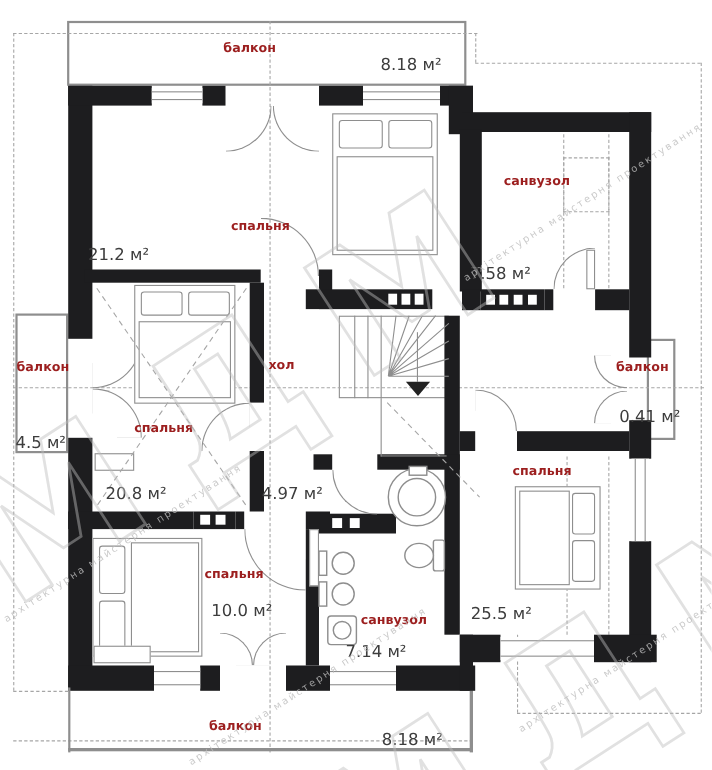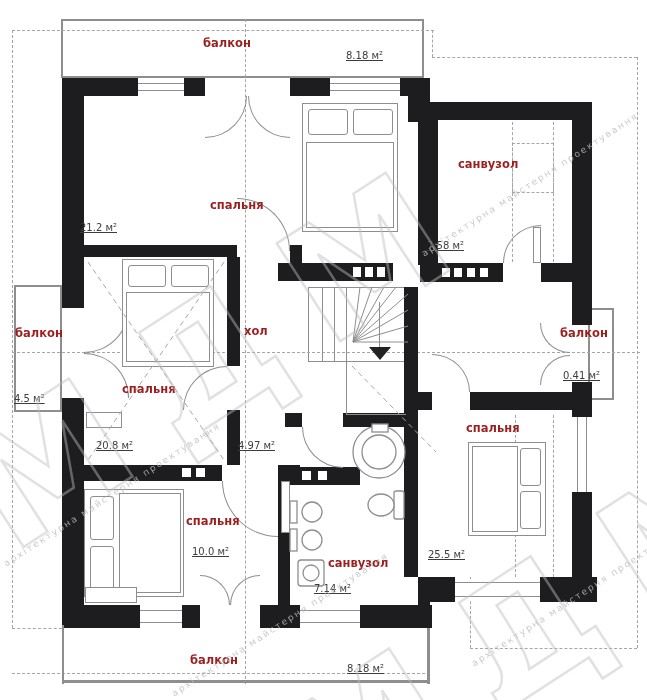--- a/index.html
+++ b/index.html
@@ -29,21 +29,21 @@
   .winh::after{left:0;right:0;bottom:3px;height:1px;}
   .winv::before{top:0;bottom:0;left:3px;width:1px;}
   .winv::after{top:0;bottom:0;right:3px;width:1px;}
   
   .fur{position:absolute;border:1.3px solid var(--line,#8e8e8e);background:#fff;box-sizing:border-box;z-index:15;}
   .pil{position:absolute;border:1px solid var(--line,#8e8e8e);background:#fff;border-radius:3px;box-sizing:border-box;}
   .ifur{position:absolute;border:1px solid var(--line,#8e8e8e);box-sizing:border-box;}
   .tri{position:absolute;width:0;height:0;border-left:11px solid transparent;border-right:11px solid transparent;border-top:13px solid #222;z-index:16;}
   
   .rl{position:absolute;color:var(--room-label,#9c1f1f);font-weight:bold;font-size:11.5px;white-space:nowrap;z-index:40;}
-  .al{position:absolute;color:var(--area-label,#3d3d3d);font-size:10px;text-decoration:underline;white-space:nowrap;z-index:40;}
+  .al{position:absolute;color:var(--area-label,#3d3d3d);font-size:15px;white-space:nowrap;z-index:40;}
   svg.ovr{position:absolute;left:0;top:0;z-index:16;pointer-events:none;}
   
   .wm-big{position:absolute;font-weight:bold;font-size:160px;letter-spacing:38px;color:transparent;
     -webkit-text-stroke:2.5px var(--watermark,#bdbdbd);transform:rotate(-33deg);transform-origin:left top;
     pointer-events:none;z-index:50;white-space:nowrap;opacity:.45;}
   .wm-sm{position:absolute;font-size:9px;color:var(--watermark,#bdbdbd);transform:rotate(-33deg);transform-origin:left top;
     pointer-events:none;z-index:50;white-space:nowrap;opacity:.8;letter-spacing:2px;}
 </style>
 </head>
 <body>

